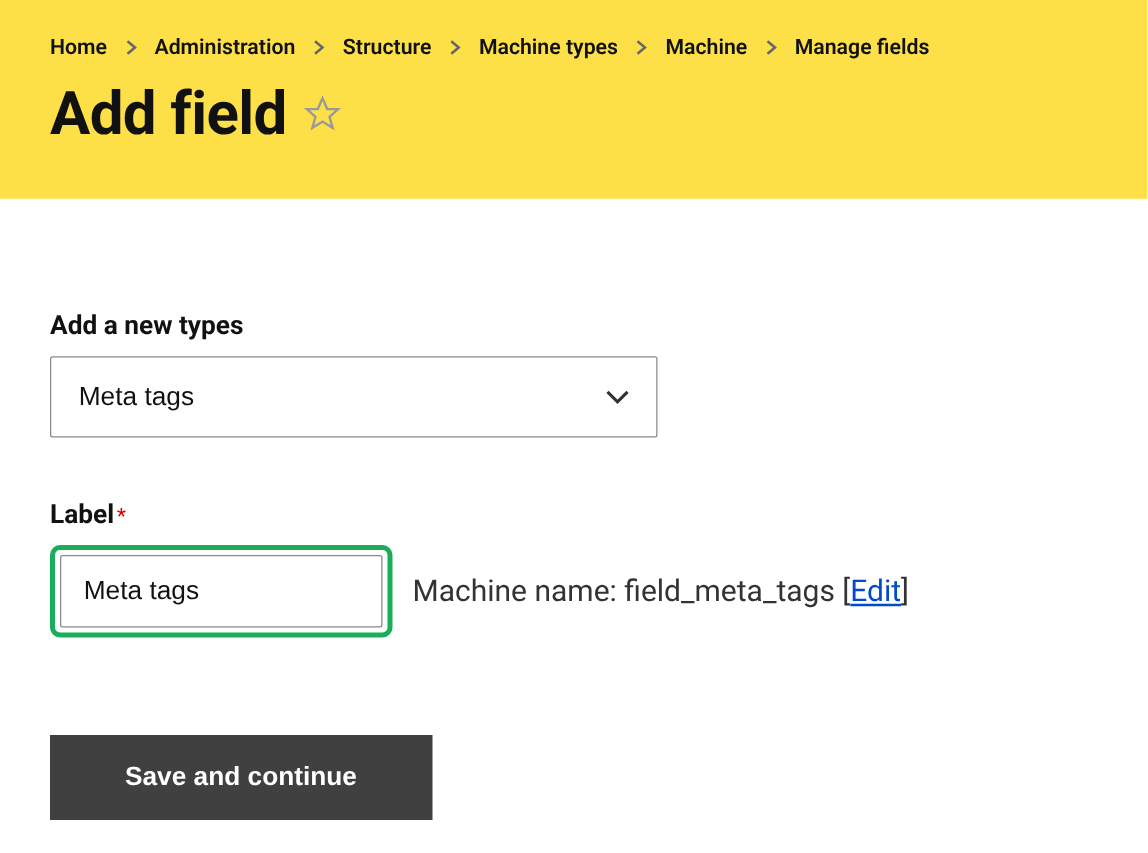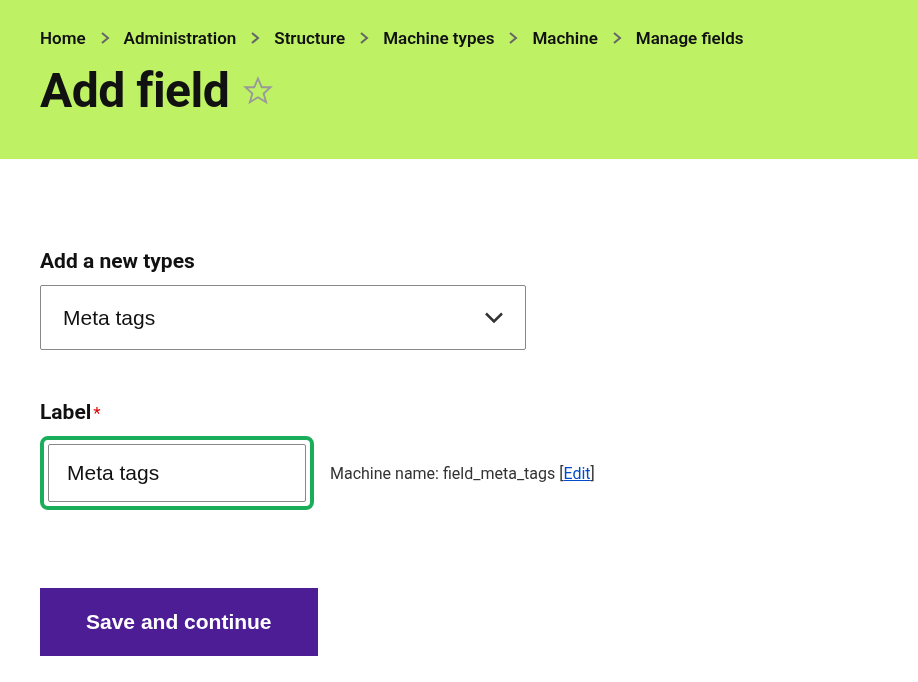--- a/index.html
+++ b/index.html
@@ -1,38 +1,38 @@
 <!DOCTYPE html>
 <html><head>
   <meta charset="utf-8">
   <style>
     * { box-sizing: border-box; margin: 0; padding: 0; }
     body { font-family: -apple-system, BlinkMacSystemFont, "Segoe UI", Roboto, sans-serif; background: #fff; width: 918px; }
-    .header-region { background: #bef264; padding: 28px 40px 40px 40px; }
+    .header-region { background: #fde047; padding: 28px 40px 40px 40px; }
     .breadcrumb { display: flex; align-items: center; gap: 14px; font-size: 17px; font-weight: 600; color: #111; margin-bottom: 14px; flex-wrap: wrap; }
     .breadcrumb a { color: #111; text-decoration: none; cursor: pointer; }
     .chevron { color: #555; font-weight: normal; display: inline-flex; align-items: center; }
     .chevron svg { width: 10px; height: 14px; stroke: #666; stroke-width: 2; fill: none; }
     .page-title-row { display: flex; align-items: center; gap: 14px; text-align: center; }
     .page-title { font-size: 48px; font-weight: 700; color: #111; letter-spacing: -0.5px; }
     .star-icon { width: 30px; height: 30px; stroke: #999; stroke-width: 1.5; fill: none; cursor: pointer; }
     .main { padding: 90px 40px 40px 40px; }
     .field-group { margin-bottom: 50px; }
     .field-label { font-size: 21px; font-weight: 700; color: #111; margin-bottom: 12px; display: block; }
     .required-mark { color: #d00; font-size: 17px; margin-left: 2px; font-weight: normal; }
     .select-wrapper { position: relative; width: 486px; }
     .select { width: 100%; padding: 20px 22px; font-size: 21px; border: 1px solid #888; border-radius: 2px; background: #fff; appearance: none; cursor: pointer; color: #111; }
     .select-chevron { position: absolute; right: 22px; top: 50%; transform: translateY(-50%); pointer-events: none; }
     .select-chevron svg { width: 20px; height: 12px; stroke: #333; stroke-width: 2.5; fill: none; }
     .label-row { display: flex; align-items: center; gap: 16px; }
     .highlight-box { border: 4px solid #1aad5a; border-radius: 8px; padding: 4px; display: inline-block; }
     .text-input { width: 258px; padding: 16px 18px; font-size: 21px; border: 1px solid #888; border-radius: 2px; color: #111; outline: none; }
-    .machine-name { font-size: 16px; color: #333; }
+    .machine-name { font-size: 24px; color: #333; }
     .machine-name a { color: #004bcc; text-decoration: underline; cursor: pointer; }
-    .submit-btn { background: #4c1d95; color: #fff; font-size: 21px; font-weight: 700; padding: 22px 46px; border: none; cursor: pointer; margin-top: 28px; }
+    .submit-btn { background: #404040; color: #fff; font-size: 21px; font-weight: 700; padding: 22px 60px; border: none; cursor: pointer; margin-top: 28px; }
   </style>
 </head>
 <body>
 
 <div class="header-region">
   <nav class="breadcrumb">
     <a>Home</a>
     <span class="chevron">
         <svg viewBox="0 0 10 14">
           <polyline points="2,2 8,7 2,12"></polyline>

